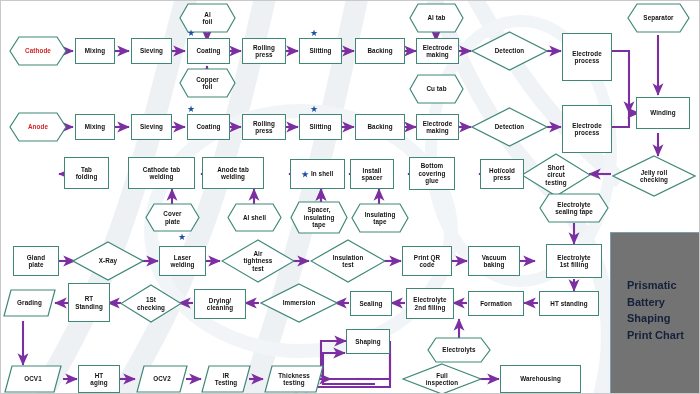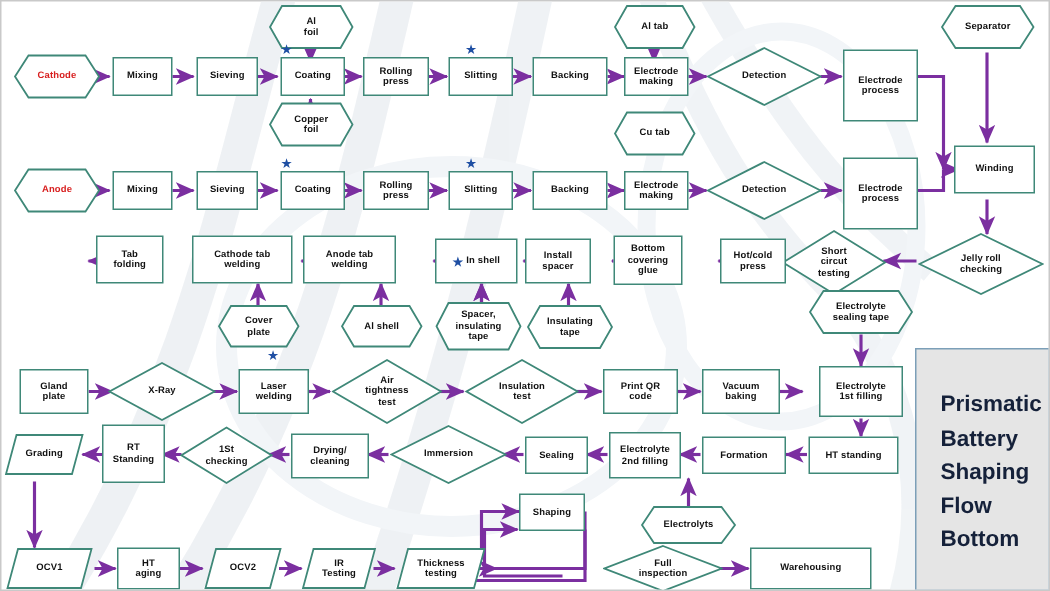--- a/index.html
+++ b/index.html
@@ -39,26 +39,26 @@
   }
   .shapetxt{position:relative;z-index:2;}
   .redtxt{color:#d81f1f;}
   .star{
     position:absolute;color:#1f4fa3;font-size:9px;line-height:9px;
     z-index:5;
   }
   .star.insidel{position:relative;margin-right:2px;font-size:8px;}
   #title{
     position:absolute;
-    background:#e5e5e5;
+    background:#737373;
     border:1.1px solid #7c9fb8;
     box-sizing:border-box;
     color:#15213a;
-    font-size:15px;font-weight:bold;line-height:1.5;
-    padding:26px 0 0 16px;
+    font-size:11px;font-weight:bold;line-height:1.5;
+    padding:44px 0 0 16px;
   }
 </style>
 </head>
 <body>
 
 <div id="root">
 
   <div id="wm">
     <svg width="700" height="394" viewBox="0 0 700 394">
       <g fill="none" stroke="#eef1f4" stroke-width="22" opacity="0.95">
@@ -533,17 +533,17 @@
       <span class="shapetxt" style="white-space:pre-line">Full
 inspection</span>
     </div>
     <div class="node rect" style="left:499px;top:364px;width:81px;height:28px;">
       <span style="white-space:pre-line">Warehousing</span>
     </div>
 
     <div id="title" style="left:609px;top:231px;width:90px;height:162px;">
       <div>Prismatic</div>
       <div>Battery Shaping</div>
-      <div>Flow Bottom</div>
+      <div>Print Chart</div>
     </div>
 
   </div>
 </div>
 
 </body></html>

